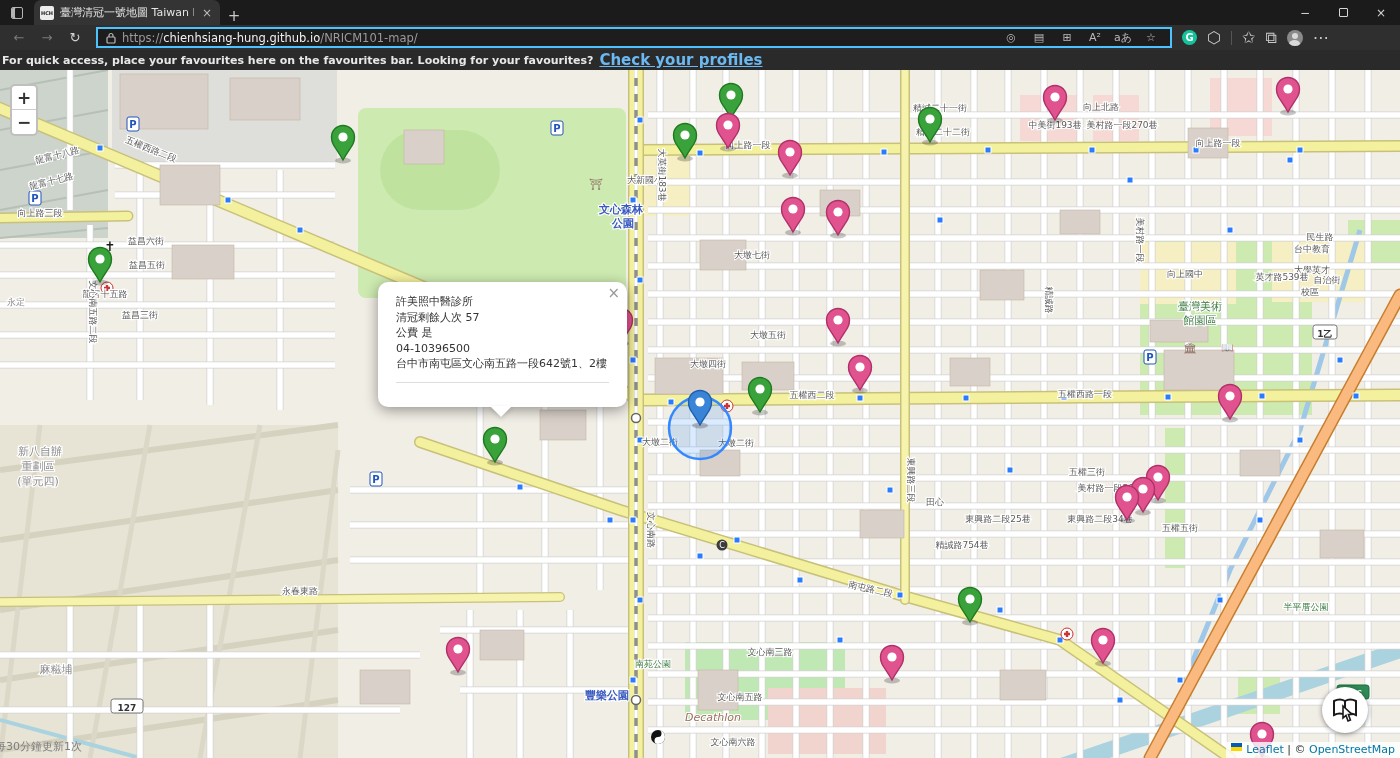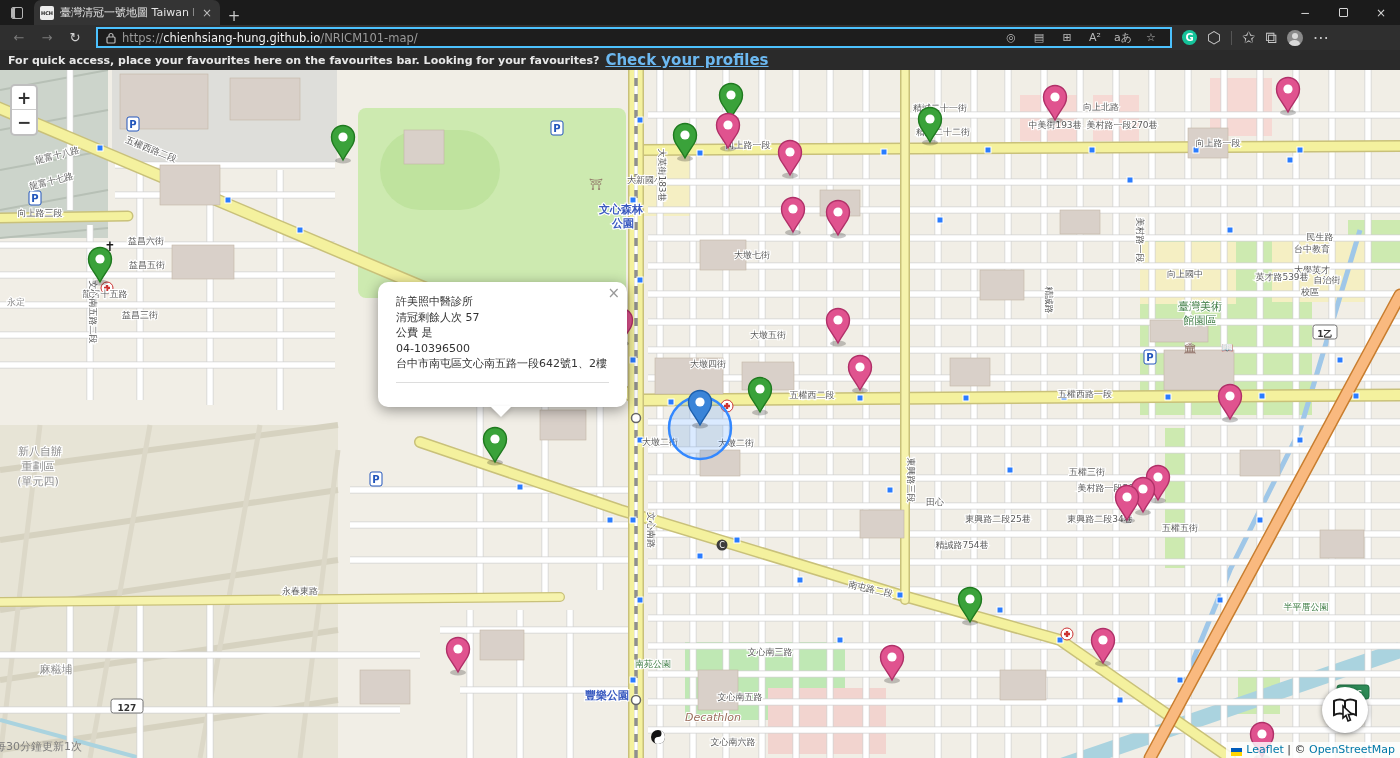--- a/index.html
+++ b/index.html
@@ -33,21 +33,21 @@
   .url b { color:#f0f0f0; font-weight:normal; }
   .ab-icon { color:#b9b9b9; font-size:11px; width:22px; text-align:center; flex:0 0 auto; }
   .ext-area { display:flex; align-items:center; margin-left:8px; gap:10px; color:#c9c9c9; }
   .grammarly { width:15px; height:15px; border-radius:50%; background:#15c39a; color:#fff;
      font-size:10px; font-weight:bold; display:flex; align-items:center; justify-content:center; }
   .vdiv { width:1px; height:14px; background:#555; }
   .avatar { width:16px; height:16px; border-radius:50%; background:#8a8a8a; position:relative; overflow:hidden; }
   .avatar:before { content:""; position:absolute; left:5px; top:3px; width:6px; height:6px; border-radius:50%; background:#d9d9d9; }
   .avatar:after { content:""; position:absolute; left:2.5px; top:10px; width:11px; height:8px; border-radius:50%; background:#d9d9d9; }
 
-  .favbar { height:20px; background:#2a2a2a; display:flex; align-items:center; padding:0 8px;
+  .favbar { height:20px; background:#2a2a2a; display:flex; align-items:center; padding:0 2px;
      font-size:11px; color:#e8e8e8; font-weight:bold; gap:6px; }
   .favbar a { color:#6cb8f0; text-decoration:underline; font-weight:bold; font-size:15px; }
 
   
   .map { position:relative; width:1400px; height:688px; background:#f1eee6; overflow:hidden; }
   .map svg.base { position:absolute; left:0; top:0; }
 
   .zoomctl { position:absolute; left:10px; top:14px; width:28px; background:#fff;
      border:2px solid rgba(0,0,0,.25); border-radius:5px; z-index:30; }
   .zoomctl div { width:24px; height:24px; display:flex; align-items:center; justify-content:center;
@@ -58,21 +58,21 @@
   .popup-body { background:#fff; border-radius:10px; box-shadow:0 3px 14px rgba(0,0,0,.4);
      padding:12px 18px 14px 18px; font-size:11px; color:#333; line-height:1.42; }
   .popup-tail { width:0; height:0; margin:-1px 0 0 112px; border:11px solid transparent;
      border-top-color:#fff; border-bottom:none; filter:drop-shadow(0 2px 2px rgba(0,0,0,.15)); }
   .popup-close { position:absolute; right:7px; top:4px; color:#999; font-size:15px; line-height:1; }
   .popup hr { border:none; border-top:1px solid #ddd; margin:10px 0; }
 
   .update-note { position:absolute; left:-5px; top:669px; font-size:11px; color:#7d7d7d; z-index:20; }
 
   .attribution { position:absolute; right:0; bottom:0; background:rgba(255,255,255,.8);
-     font-size:11px; color:#333; padding:1px 5px 2px 5px; z-index:30; display:flex; align-items:flex-end; gap:4px; }
+     font-size:11px; color:#333; padding:1px 5px 2px 5px; z-index:30; display:flex; align-items:flex-start; gap:4px; }
   .attribution a { color:#0078a8; text-decoration:none; }
   .ua-flag { display:inline-block; width:11px; height:8px; background:linear-gradient(#005bbb 50%,#ffd500 50%); }
 
   .cursor-badge { position:absolute; left:1322px; top:617px; width:46px; height:46px; z-index:50;
      background:#fff; border-radius:50%; box-shadow:0 1px 5px rgba(0,0,0,.45);
      display:flex; align-items:center; justify-content:center; }
 </style>
 </head>
 <body>
 

